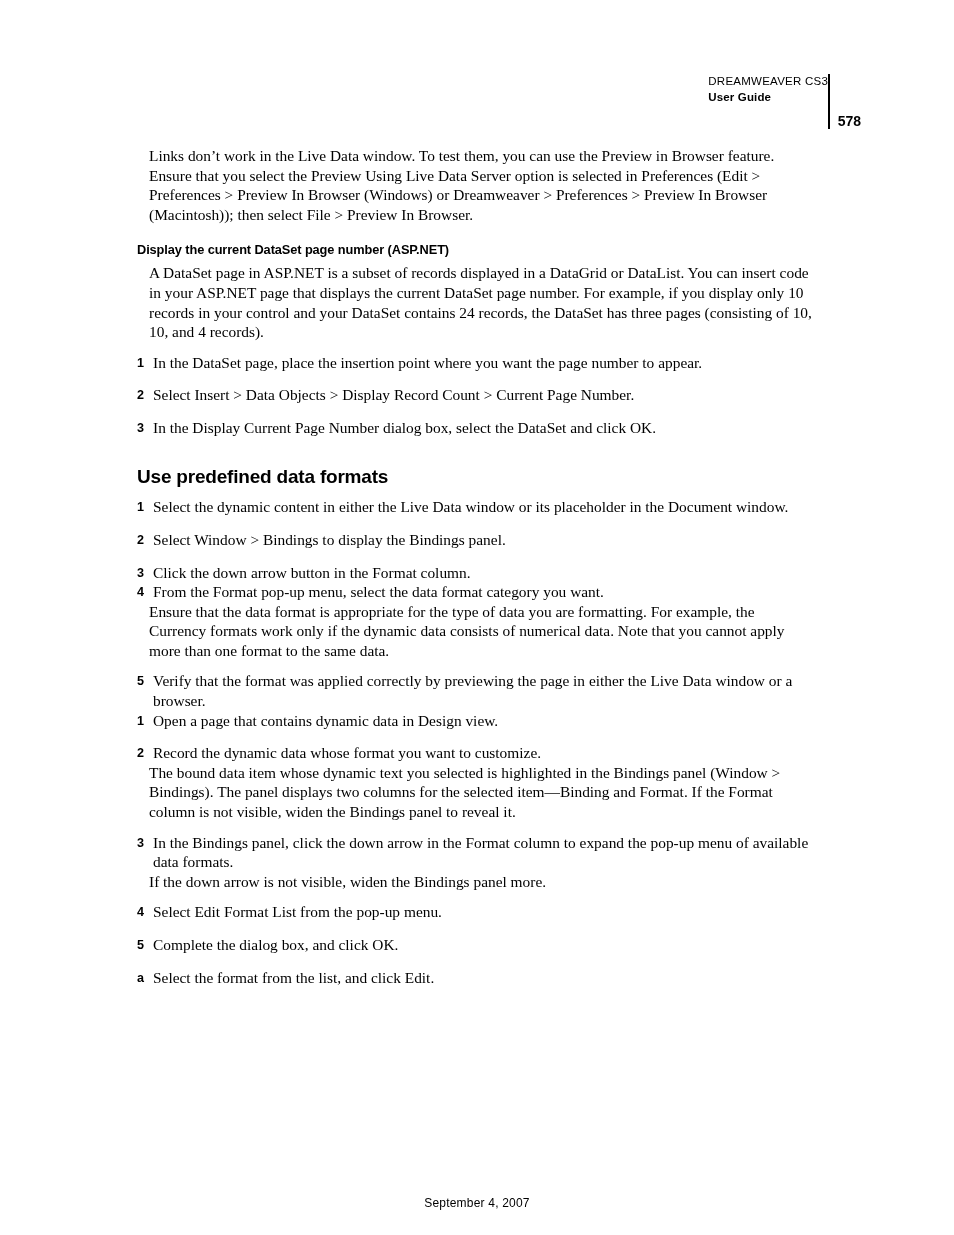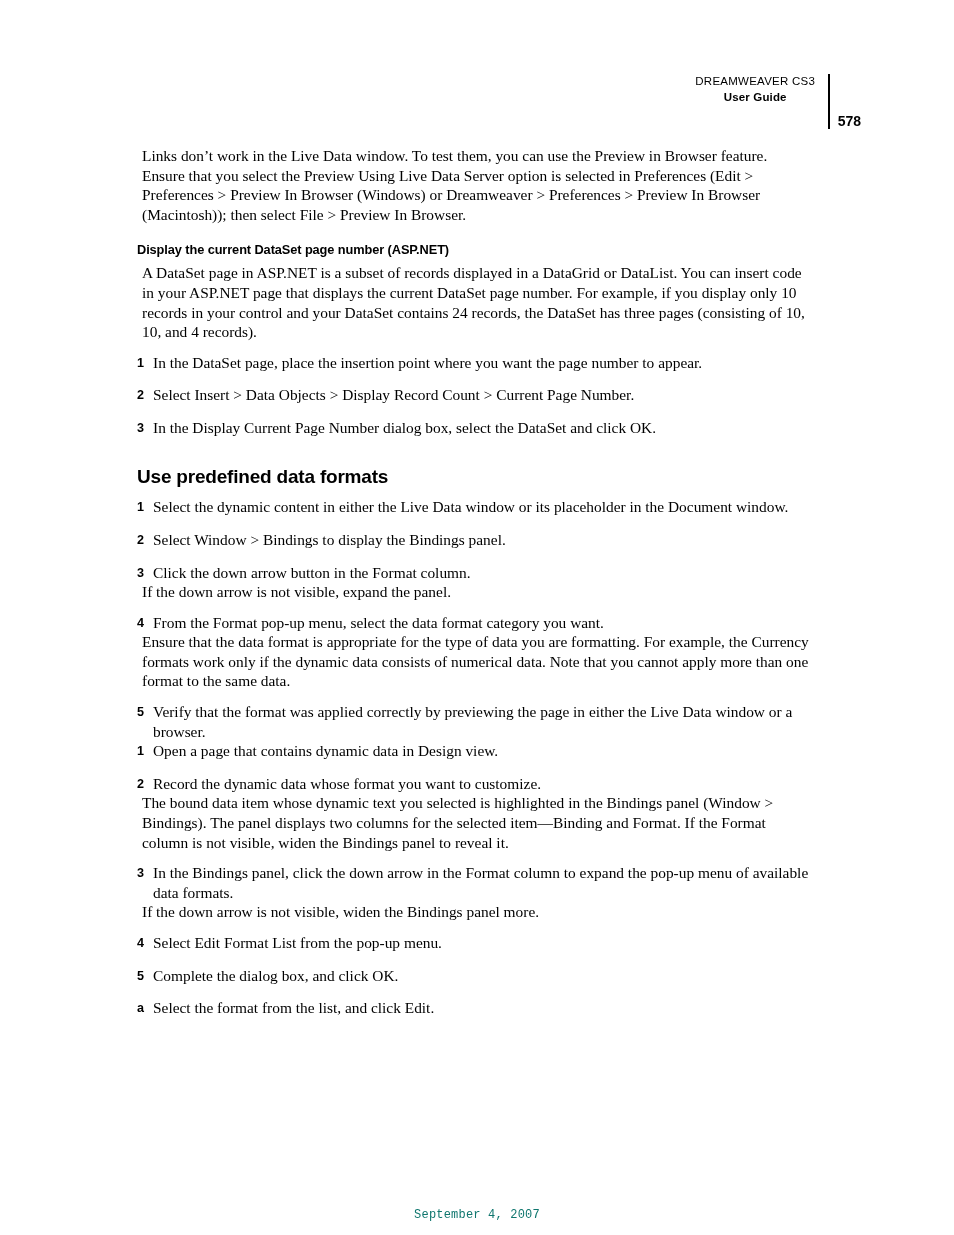--- a/index.html
+++ b/index.html
@@ -19,22 +19,22 @@
   
   .running-head {
     position: absolute;
     top: 74px;
     right: 93px;
     display: flex;
     align-items: stretch;
     font-family: "Liberation Sans", sans-serif;
   }
   .running-head-text {
-    text-align: center;
-    padding-right: 13px;
+    text-align: left;
+    padding-right: 0;
     line-height: 1.35;
   }
   .rh-product {
     font-size: 11.5px;
     letter-spacing: 0.25px;
     color: #000;
     white-space: nowrap;
   }
   .rh-guide {
     font-size: 11.5px;
@@ -59,21 +59,21 @@
 
   
   .content {
     position: absolute;
     left: 137px;
     top: 146px;
     width: 676px;
   }
 
   p.body-para {
-    margin: 0 0 11px 5px;
+    margin: 0 0 11px 12px;
     font-size: 15.4px;
     line-height: 19.6px;
     text-align: left;
   }
 
   h2.section-heading {
     margin: 28px 0 9px 0;
     font-family: "Liberation Sans", sans-serif;
     font-size: 19px;
     font-weight: bold;
@@ -116,25 +116,24 @@
 
   .gap-after-list { margin-top: 13px; }
 
   
   .page-footer {
     position: absolute;
     left: 0;
     right: 0;
     top: 1196px;
     text-align: center;
-    font-family: Liberation Mono, monospace;
+    font-family: Liberation Sans, sans-serif;
     font-size: 12px;
-    color: #0f766e;
+    color: #000000;
     letter-spacing: 0.2px;
-    margin-top: 12px;
   }
 </style>
 </head>
 <body>
 
 <div class="running-head">
   <div class="running-head-text">
     <div class="rh-product">DREAMWEAVER CS3</div>
     <div class="rh-guide">User Guide</div>
   </div>
@@ -175,21 +174,20 @@
     <li class="step">
       <span class="step-marker">2</span>
       <span class="step-text">Select Window &gt; Bindings to display the Bindings panel.</span>
     </li>
     <li class="step">
       <span class="step-marker">3</span>
       <span class="step-text">Click the down arrow button in the Format column.</span>
     </li>
   </ol>
 
-  <p class="body-para gap-after-list">If the down arrow is not visible, expand the panel.</p>
 
   <ol class="steps">
     <li class="step">
       <span class="step-marker">4</span>
       <span class="step-text">From the Format pop-up menu, select the data format category you want.</span>
     </li>
   </ol>
 
   <p class="body-para gap-after-list">Ensure that the data format is appropriate for the type of data you are formatting. For example, the Currency formats work only if the dynamic data consists of numerical data. Note that you cannot apply more than one format to the same data.</p>
 

